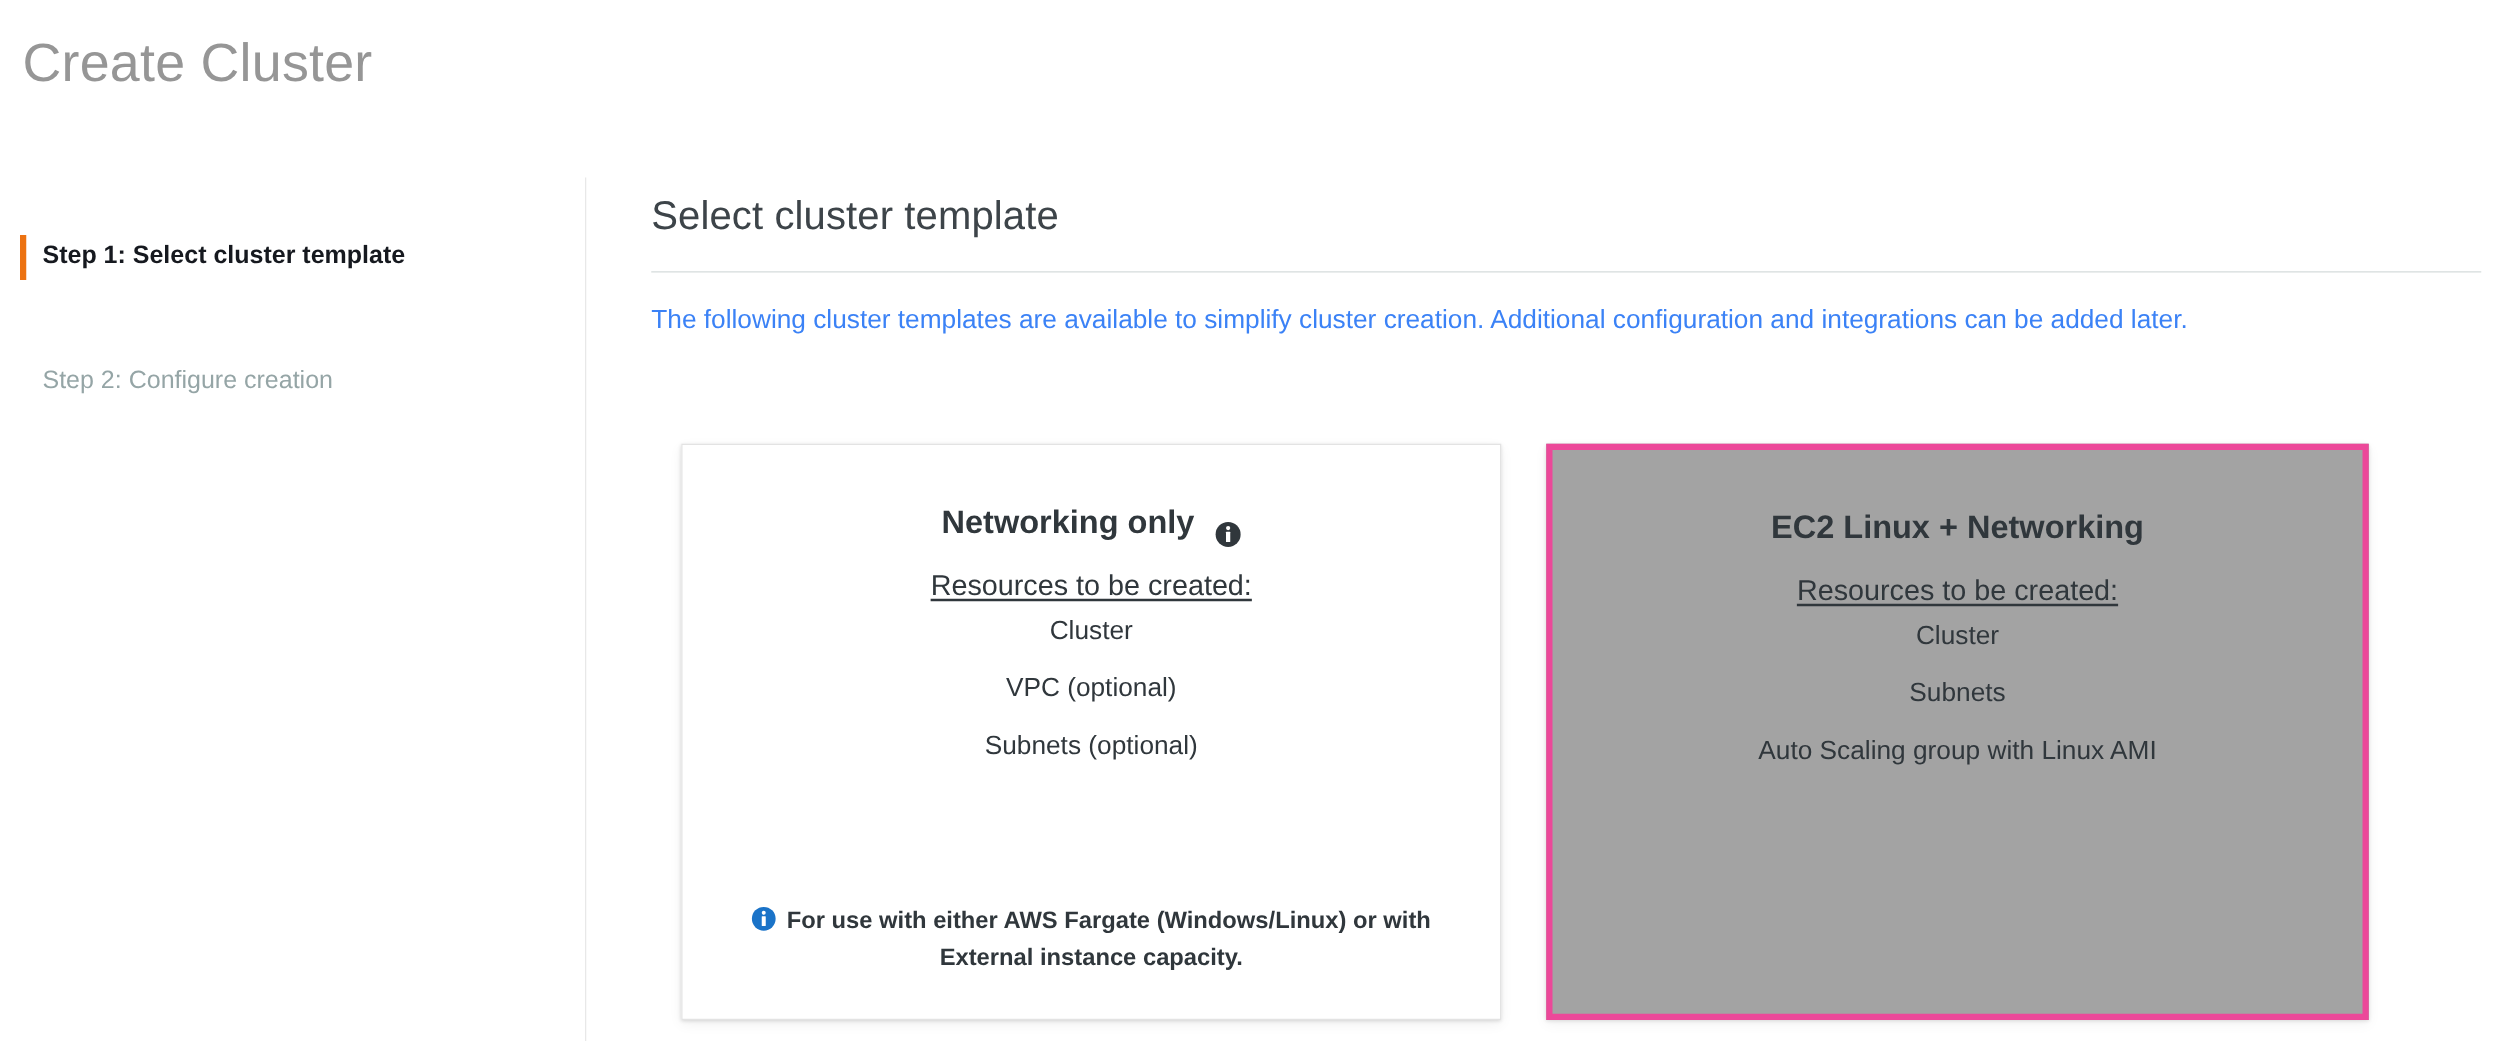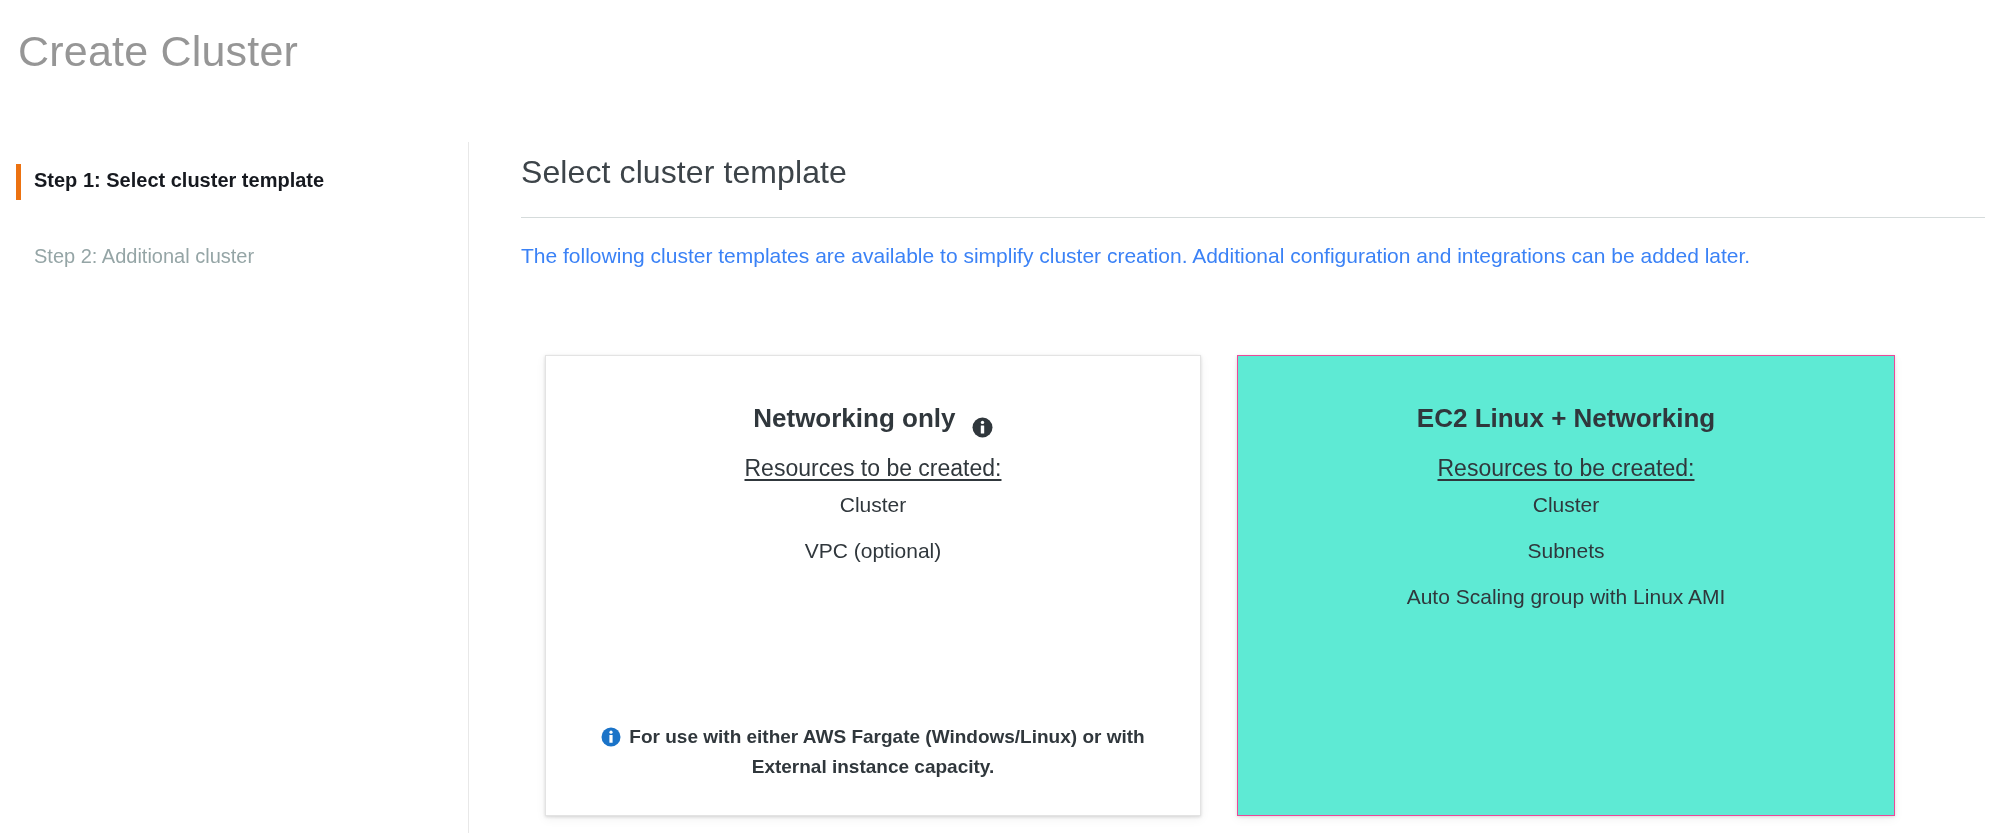--- a/index.html
+++ b/index.html
@@ -33,20 +33,21 @@
     width: 469px;
     height: 693px;
   }
 
   .wizard-step {
     position: relative;
     padding-left: 34px;
     font-size: 20px;
     line-height: 24px;
     white-space: nowrap;
+    margin-top: 24px;
   }
 
   .wizard-step.active {
     top: 28px;
     font-weight: bold;
     color: #16191f;
   }
 
   .wizard-step.active .step-marker {
     position: absolute;
@@ -129,22 +130,22 @@
     text-align: center;
     background: #ffffff;
     border: 1px solid #e3e3e3;
     box-shadow: 0 1px 3px rgba(0, 0, 0, 0.14), 0 3px 10px rgba(0, 0, 0, 0.06);
   }
 
   .template-card.card-a { left: 76px;  width: 656px; }
   .template-card.card-b { left: 768px; width: 658px; }
 
   .template-card.selected {
-    background: #5eead4;
-    border: 1px solid #ec4899;
+    background: #a3a3a3;
+    border: 5px solid #ec4899;
     box-shadow: 0 1px 3px rgba(0, 0, 0, 0.12), 0 3px 10px rgba(0, 0, 0, 0.05);
   }
 
   .card-title {
     font-size: 26px;
     font-weight: bold;
     color: #30373c;
     line-height: 45px;
     margin-bottom: 14px;
   }
@@ -203,21 +204,21 @@
 <div id="page-title">Create Cluster</div>
 
 <div id="wizard-sidebar">
 
   <div class="wizard-step active">
     <span class="step-marker"></span>
     <span>Step 1: Select cluster template</span>
   </div>
 
   <div class="wizard-step inactive">
-    <span>Step 2: Additional cluster</span>
+    <span>Step 2: Configure creation</span>
   </div>
 
 </div>
 
 <div id="sidebar-divider"></div>
 
 <div id="main-content">
 
   <div id="section-title">Select cluster template</div>
 
@@ -237,20 +238,21 @@
             <circle cx="10.5" cy="5.4" r="1.7" fill="#ffffff"></circle>
             <rect x="8.8" y="8.4" width="3.4" height="8.2" rx="0.4" fill="#ffffff"></rect>
           </svg>
         </span>
       </div>
 
       <div class="card-subtitle">Resources to be created:</div>
 
       <div class="resource-item">Cluster</div>
       <div class="resource-item">VPC (optional)</div>
+      <div class="resource-item">Subnets (optional)</div>
 
       <div class="card-footnote">
         <span class="info-icon-blue">
           <svg width="20" height="20" viewBox="0 0 20 20" aria-hidden="true">
             <circle cx="10" cy="10" r="9.5" fill="#1a73c8"></circle>
             <circle cx="10" cy="5.2" r="1.6" fill="#ffffff"></circle>
             <rect x="8.4" y="8" width="3.2" height="7.8" rx="0.4" fill="#ffffff"></rect>
           </svg>
         </span><span>For use with either AWS Fargate (Windows/Linux) or with External instance capacity.</span>
       </div>

